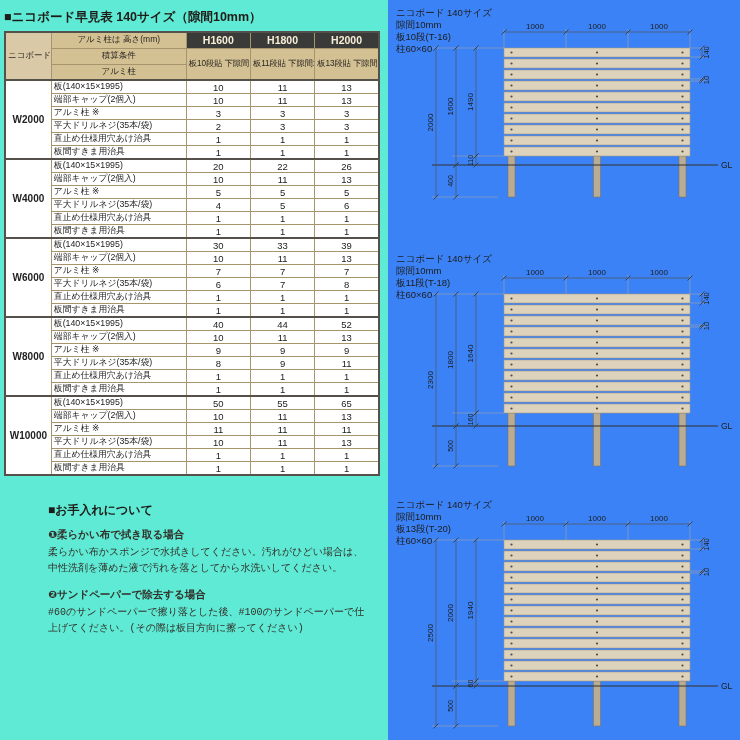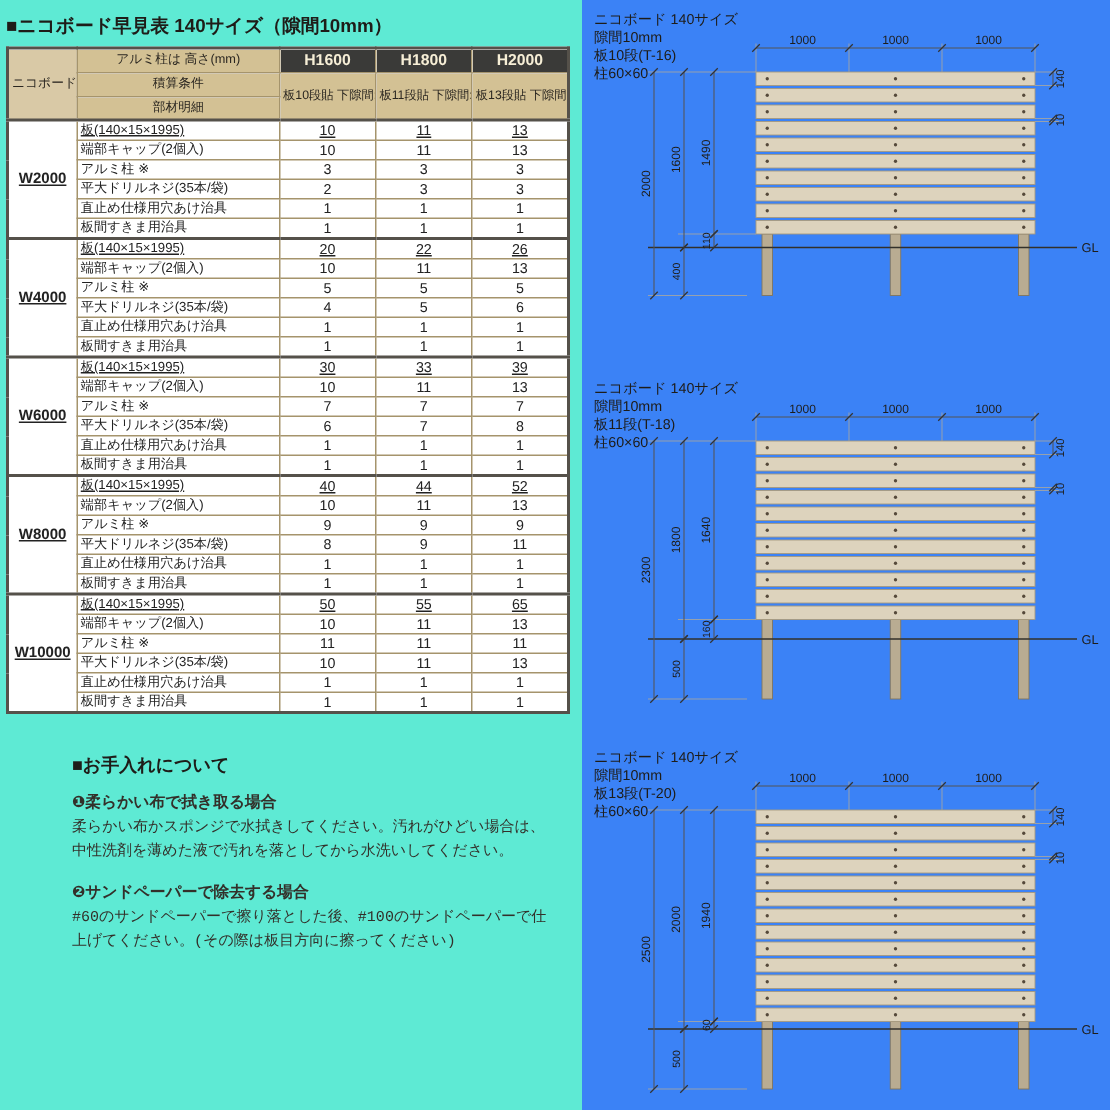--- a/index.html
+++ b/index.html
@@ -13,21 +13,21 @@
   .corner{background:#d9c9a6;font-size:8.5px;text-align:center;white-space:pre-line;line-height:1.3;color:#2a2620;}
   .tan{background:#d3c194;color:#2a2620;}
   .hh{font-size:8.5px;text-align:center;height:15px;}
   th.dark{background:#3a3a38;color:#f6eed6;font-size:10.5px;font-weight:bold;height:16px;text-align:center;}
   .smallcell{font-size:8.5px;text-align:center;height:16px;}
   .cond{font-size:8.2px;text-align:center;white-space:pre-line;line-height:1.35;}
   tbody.parts td{height:13px;background:#fff;color:#222;}
   td.wlabel{background:#d3c194;font-weight:bold;text-align:center;font-size:10px;color:#2a2620;margin-left:20px;}
   td.pname{text-align:left;padding-left:4px;font-size:8.8px;}
   td.val{text-align:center;font-size:9.5px;}
-  tr.group-start td{border-top:2px solid #55514a;text-decoration:underline;}
+  tr.group-start td{border-top:2px solid #55514a;}
   .footnote{color:#cf1f1f;font-size:8.6px;line-height:1.45;margin-top:4px;}
   .care{margin:26px 0 0 44px;width:320px;color:#33302a;}
   .care-heading{font-size:12px;font-weight:bold;margin-bottom:9px;color:#1e1c18;}
   .care-title{font-size:10.5px;font-weight:bold;margin-bottom:3px;}
   .care-body{font-size:10px;line-height:1.55;margin-bottom:12px;font-family:Liberation Mono, monospace;}
   .diagram{height:246px;}
   .diagram svg{display:block;}
 </style>
 </head>
 <body>
@@ -58,21 +58,21 @@
         <tr>
           <td class="tan smallcell">積算条件</td>
           <td class="tan cond" rowspan="2">板10段貼
 下隙間:110mm</td>
           <td class="tan cond" rowspan="2">板11段貼
 下隙間:160mm</td>
           <td class="tan cond" rowspan="2">板13段貼
 下隙間:60mm</td>
         </tr>
         <tr>
-          <td class="tan smallcell">部材明細</td>
+          <td class="tan smallcell">アルミ柱</td>
         </tr>
       </thead>
       <tbody class="parts">
           <tr class="group-start">
             <td rowspan="6" class="wlabel">W2000</td>
             <td class="pname">板(140×15×1995)</td>
             <td class="val">10</td>
             <td class="val">11</td>
             <td class="val">13</td>
           </tr>

